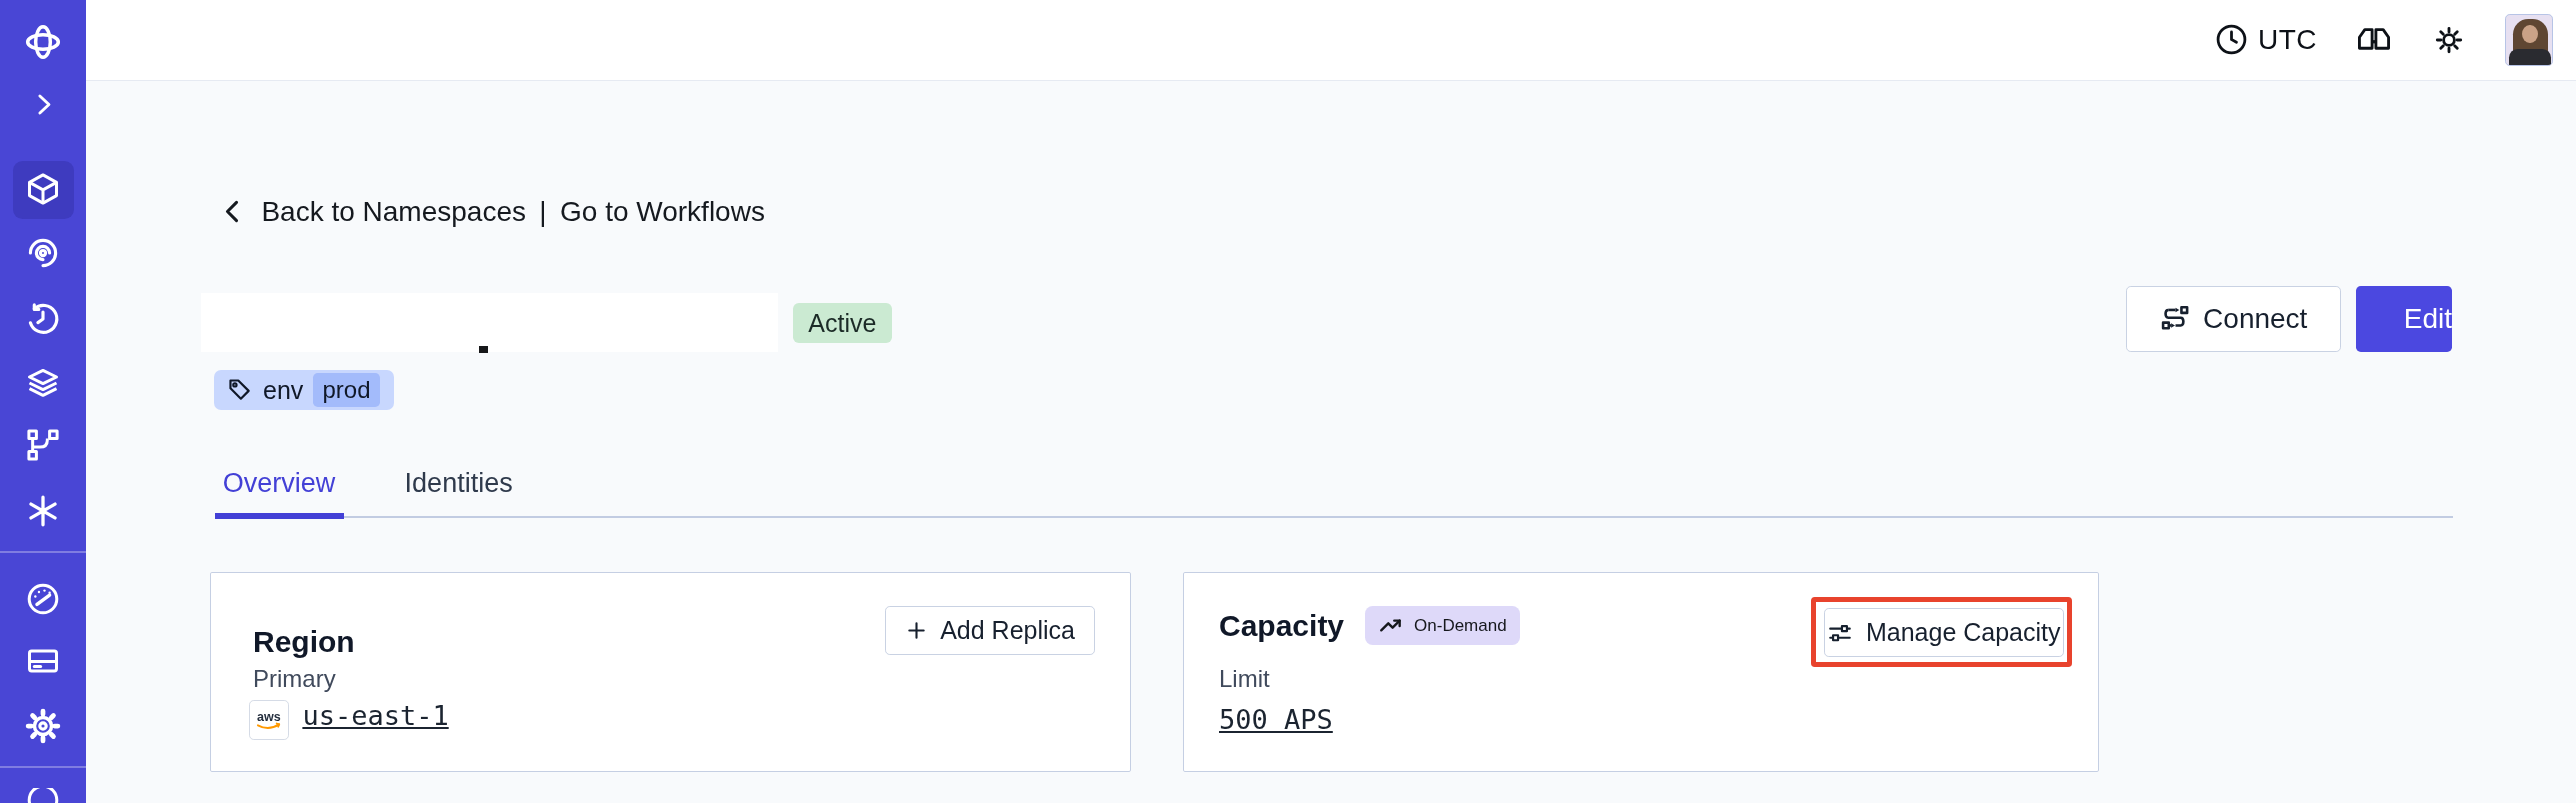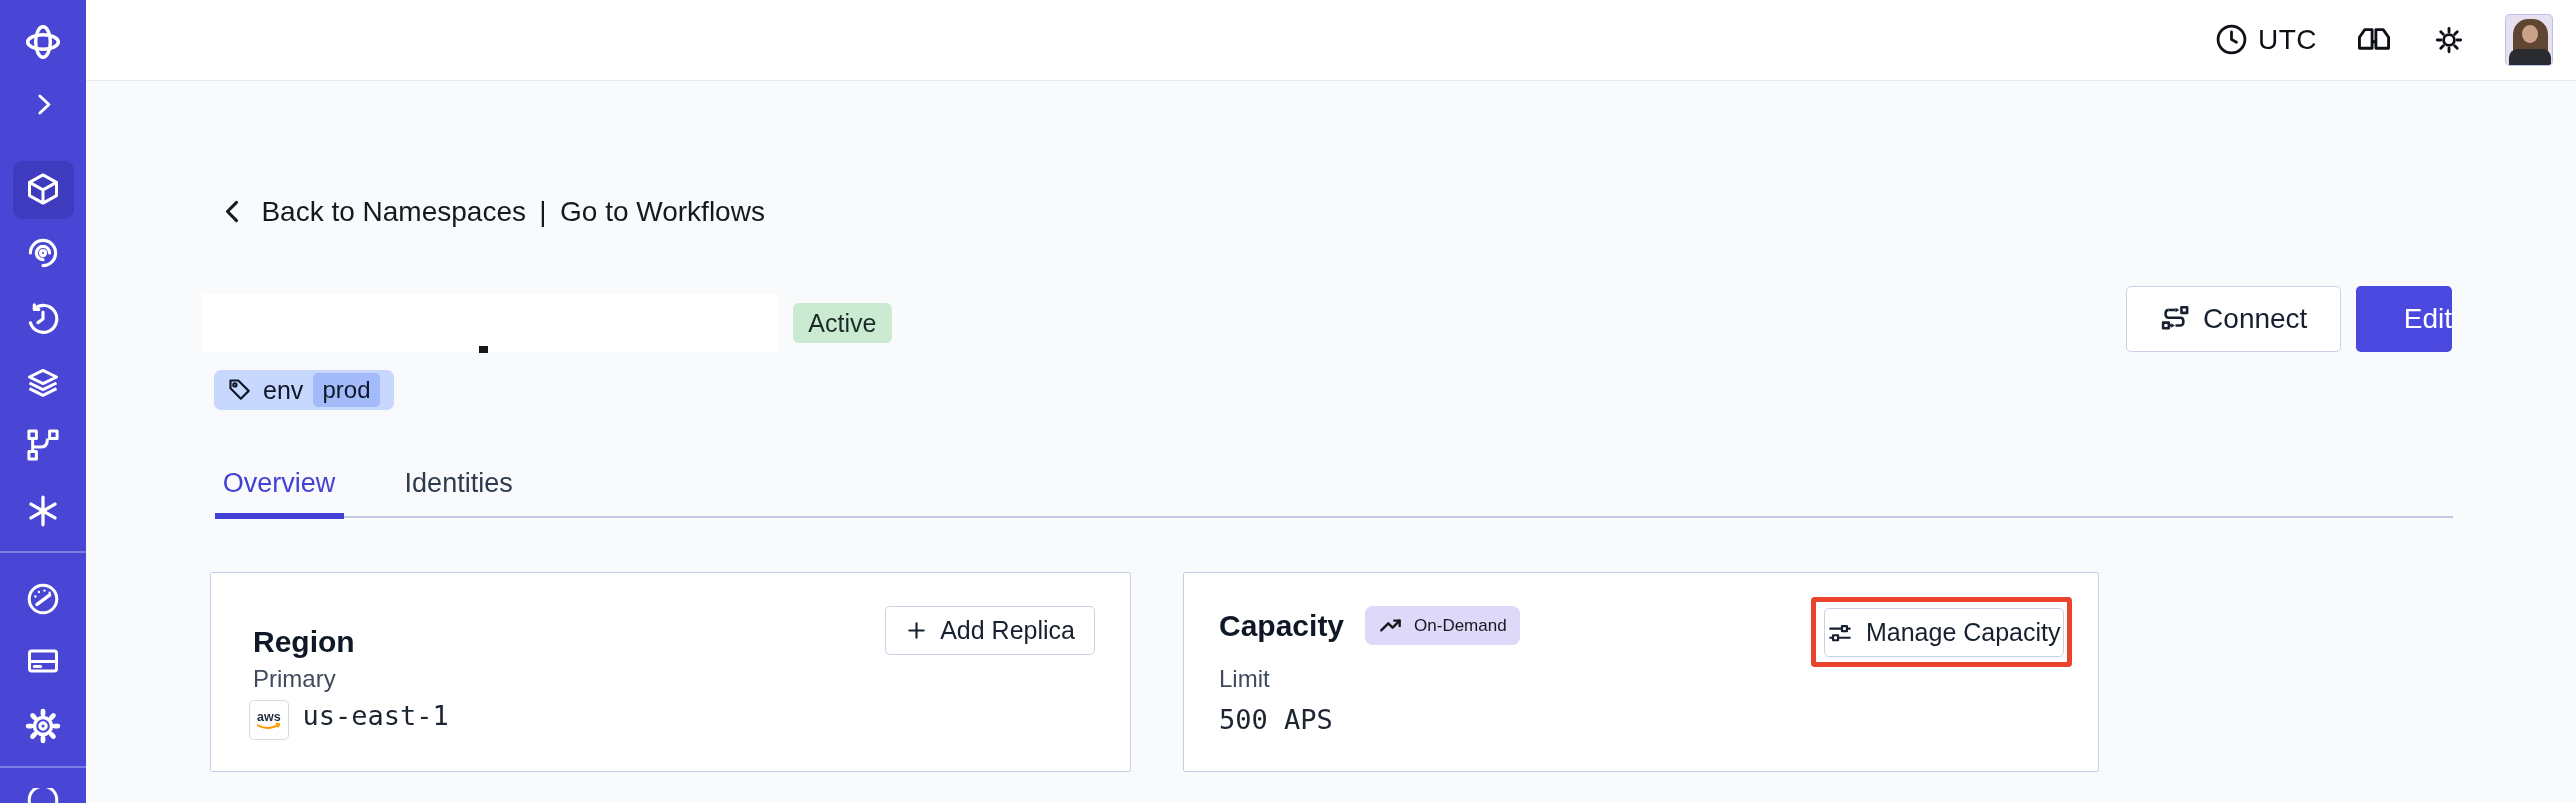--- a/index.html
+++ b/index.html
@@ -38,21 +38,21 @@
 
   .tabs { position:absolute; left:215px; top:468px; display:flex; gap:54px; font-size:27px; font-weight:500; }
   .tab { padding:0 7.7px 19px 7.7px; cursor:pointer; color:#2F3A4C; }
   .tab.active { color:#4340D6; }
   .tab-line { position:absolute; left:215px; top:516px; width:2238px; height:1.9px; background:#C2CCE2; }
   .tab-indicator { position:absolute; left:215px; top:513px; width:129px; height:5.8px; background:#4340D6; }
 
   .card { position:absolute; top:572px; height:200px; background:#ffffff; border:1.9px solid #C5CFE3; border-radius:1.9px; }
   .card-title { font-size:30px; font-weight:600; color:#101828; }
   .card-label { font-size:24px; color:#404A5C; }
-  .mono { font-family:"DejaVu Sans Mono", monospace; font-size:27px; color:#1B2430; }
+  .mono { font-family:"DejaVu Sans Mono", monospace; font-size:27px; color:#1B2430;text-decoration:underline; }
 
   .badge-lav { display:flex; align-items:center; gap:9.6px; background:#DED9F9; border-radius:7.7px; height:39px; padding:0 13.4px; font-size:17px; color:#16181D; }
 
   .aws-box { width:40px; height:40px; background:#ffffff; border:1.9px solid #D5DBE6; border-radius:4.8px; display:flex; align-items:center; justify-content:center; }
 
   .red-box { position:absolute; left:1811px; top:597px; width:261px; height:70px; border:5.8px solid #E8432D; border-radius:3.8px; z-index:3; pointer-events:none; }
 
   svg { display:block; }
 </style>
 </head>

